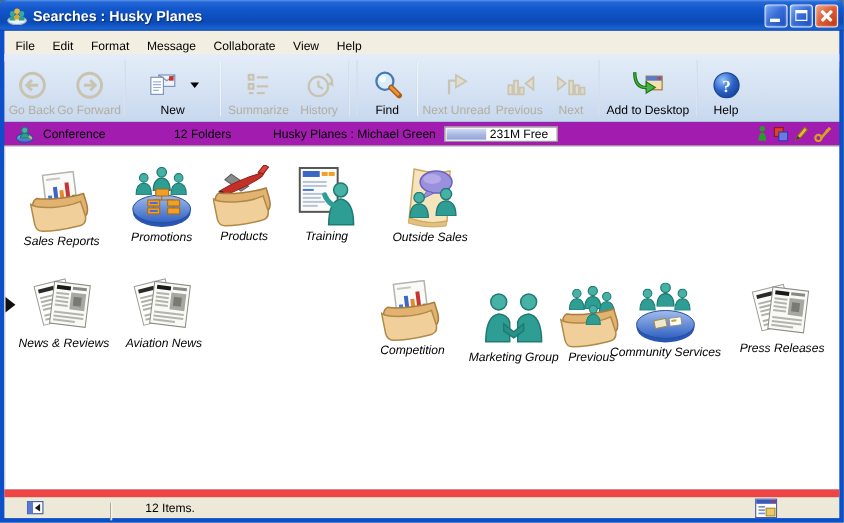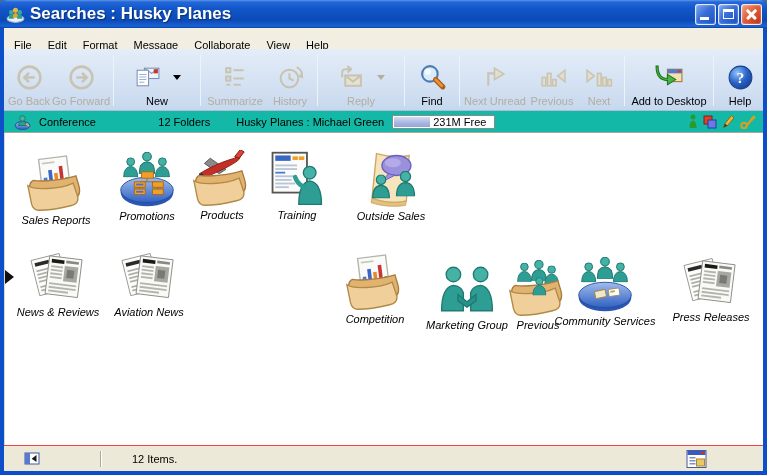--- a/index.html
+++ b/index.html
@@ -9,39 +9,39 @@
     background:#0d4fc8;border-radius:7px 7px 0 0;overflow:hidden;
     font-family:"Liberation Sans",sans-serif;color:#000;
   }
   
   .titlebar{
     position:absolute;top:0;left:0;right:0;height:28px;
     background:linear-gradient(180deg,#5a96e8 0%,#2467d8 7%,#1156ca 30%,#0c4ab6 72%,#1a63d4 94%,#0a3fa4 100%);
     display:flex;align-items:center;padding:0 5px 0 6px;
   }
   .title-icon{width:19px;height:17px;margin-right:5px;flex:0 0 auto;}
-  .title-text{color:#fff;font-weight:bold;font-size:17px;text-shadow:1px 1px 1px #0a3070;white-space:nowrap;}
+  .title-text{color:#fff;font-weight:bold;font-size:13px;text-shadow:1px 1px 1px #0a3070;white-space:nowrap;}
   .title-spacer{flex:1;}
   .tbtn{
     width:21px;height:21px;border-radius:3px;margin-left:2px;position:relative;
     border:1px solid rgba(255,255,255,.85);
     background:linear-gradient(135deg,#7aa8f0 0%,#3a6ed8 45%,#1a4ec0 100%);
     box-shadow:inset 0 0 2px rgba(255,255,255,.6);
     cursor:default;flex:0 0 auto;
   }
   .tbtn-close{background:linear-gradient(135deg,#f0a080 0%,#e0603a 45%,#bc3210 100%);}
   .glyph-min{position:absolute;left:4px;bottom:4px;width:9px;height:3px;background:#fff;}
   .glyph-max{position:absolute;left:4px;top:4px;width:11px;height:10px;border:1px solid #fff;border-top:3px solid #fff;}
   .glyph-close-a,.glyph-close-b{position:absolute;left:3px;top:8.5px;width:13px;height:2.5px;background:#fff;border-radius:1px;}
   .glyph-close-a{transform:rotate(45deg);}
   .glyph-close-b{transform:rotate(-45deg);}
   
   .menubar{
     position:absolute;top:28px;left:4px;right:4px;height:34px;
-    background:#f2efe2;border-bottom:1px solid #0f172a;
+    background:#f2efe2;border-bottom:6px solid #0f172a;
     display:flex;align-items:center;font-size:11px;padding-left:2px;
   }
   .menu-item{padding:3px 8px;cursor:default;}
   
   .toolbar{
     position:absolute;top:49px;left:4px;right:4px;height:62px;
     background:linear-gradient(180deg,#e4edf8 0%,#d5e2f3 55%,#c7d8ee 100%);
     border-bottom:1px solid #aebed6;
     display:flex;align-items:stretch;padding:2px 0 0 2px;overflow:hidden;
   }
@@ -49,47 +49,47 @@
   .ticon{height:36px;display:flex;align-items:center;justify-content:center;}
   .ticon svg{width:29px;height:29px;}
   .tlabel{font-size:11px;line-height:12px;white-space:nowrap;color:#000;}
   .tb.dis .tlabel{color:#b3ae9e;}
   .dd{width:0;height:0;border-left:4px solid transparent;border-right:4px solid transparent;border-top:5px solid #000;margin-left:11px;}
   .tb.dis .dd{border-top-color:#b3ae9e;}
   .tsep{width:1px;background:#9fb0ca;border-right:1px solid #eef3fa;margin:4px 3px;flex:0 0 auto;}
   
   .infobar{
     position:absolute;top:111px;left:4px;right:4px;height:22px;
-    background:#14b8a6;border-bottom:1px solid #aca899;
+    background:#a21caf;border-bottom:1px solid #aca899;
     display:flex;align-items:center;font-size:11px;text-align:center;
   }
   .ib-icon{width:17px;height:16px;margin-left:10px;flex:0 0 auto;}
   .ib-type{margin-left:8px;}
   .ib-files{margin-left:22px;margin-top:36px;}
   .ib-folders{margin-left:8px;}
-  .ib-loc{margin-left:26px;}
+  .ib-loc{margin-left:38px;}
   .gauge{width:103px;height:14px;background:#fff;border:1px solid #8a8a8a;position:relative;margin-left:8px;flex:0 0 auto;}
   .gfill{position:absolute;left:1px;top:1px;bottom:1px;width:36px;background:linear-gradient(180deg,#d4dcf2 0%,#aab8e2 55%,#93a4d8 100%);}
   .glabel{position:absolute;left:40px;top:0;font-size:11px;line-height:12px;white-space:nowrap;}
   .ib-flags{margin-left:auto;margin-right:7px;display:flex;align-items:center;gap:5px;}
   .ib-flags svg{display:block;}
   
   .content{
     position:absolute;top:133px;left:4px;right:4px;bottom:30px;
     background:#fff;border-left:1px solid #d8d8d0;font-style:italic;
   }
   .pane-arrow{position:absolute;left:0;top:137px;width:0;height:0;
     border-top:7px solid transparent;border-bottom:7px solid transparent;border-left:9px solid #101010;}
   .ditem{position:absolute;width:110px;display:flex;flex-direction:column;align-items:center;cursor:default;}
   .ditem svg{width:58px;height:58px;}
   .dlabel{font-size:11px;margin-top:1px;white-space:nowrap;}
   
   .statusbar{
     position:absolute;left:4px;right:4px;bottom:4px;height:26px;
-    background:#ece9d8;border-top:1px solid #ef4444;margin-top:16px;
+    background:#ece9d8;border-top:7px solid #ef4444;margin-top:16px;
   }
   .sb-icon{position:absolute;left:20px;top:50%;transform:translateY(-50%);width:17px;height:16px;}
   .sb-div{position:absolute;left:96px;top:5px;height:16px;width:0;border-left:1px solid #aca899;border-right:1px solid #fff;}
   .sb-text{position:absolute;left:128px;top:50%;transform:translateY(-50%);font-size:11px;}
   .sb-icon2{position:absolute;left:682px;top:50%;transform:translateY(-50%);width:21px;height:18px;}
 </style>
 </head>
 <body>
 
 <svg width="0" height="0" style="position:absolute" aria-hidden="true">
@@ -437,29 +437,20 @@
     </div>
     <div class="tb dis" style="width:48px">
       <span class="ticon">
           <svg>
             <use href="#t-history"></use>
           </svg>
         </span>
       <span class="tlabel">History</span>
     </div>
     <div class="tsep"></div>
-    <div class="tb dis" style="width:80px">
-      <span class="ticon">
-          <svg>
-            <use href="#t-reply"></use>
-          </svg>
-          <span class="dd"></span>
-        </span>
-      <span class="tlabel">Reply</span>
-    </div>
     <div class="tsep"></div>
     <div class="tb" style="width:48px">
       <span class="ticon">
           <svg>
             <use href="#t-find"></use>
           </svg>
         </span>
       <span class="tlabel">Find</span>
     </div>
     <div class="tsep"></div>

